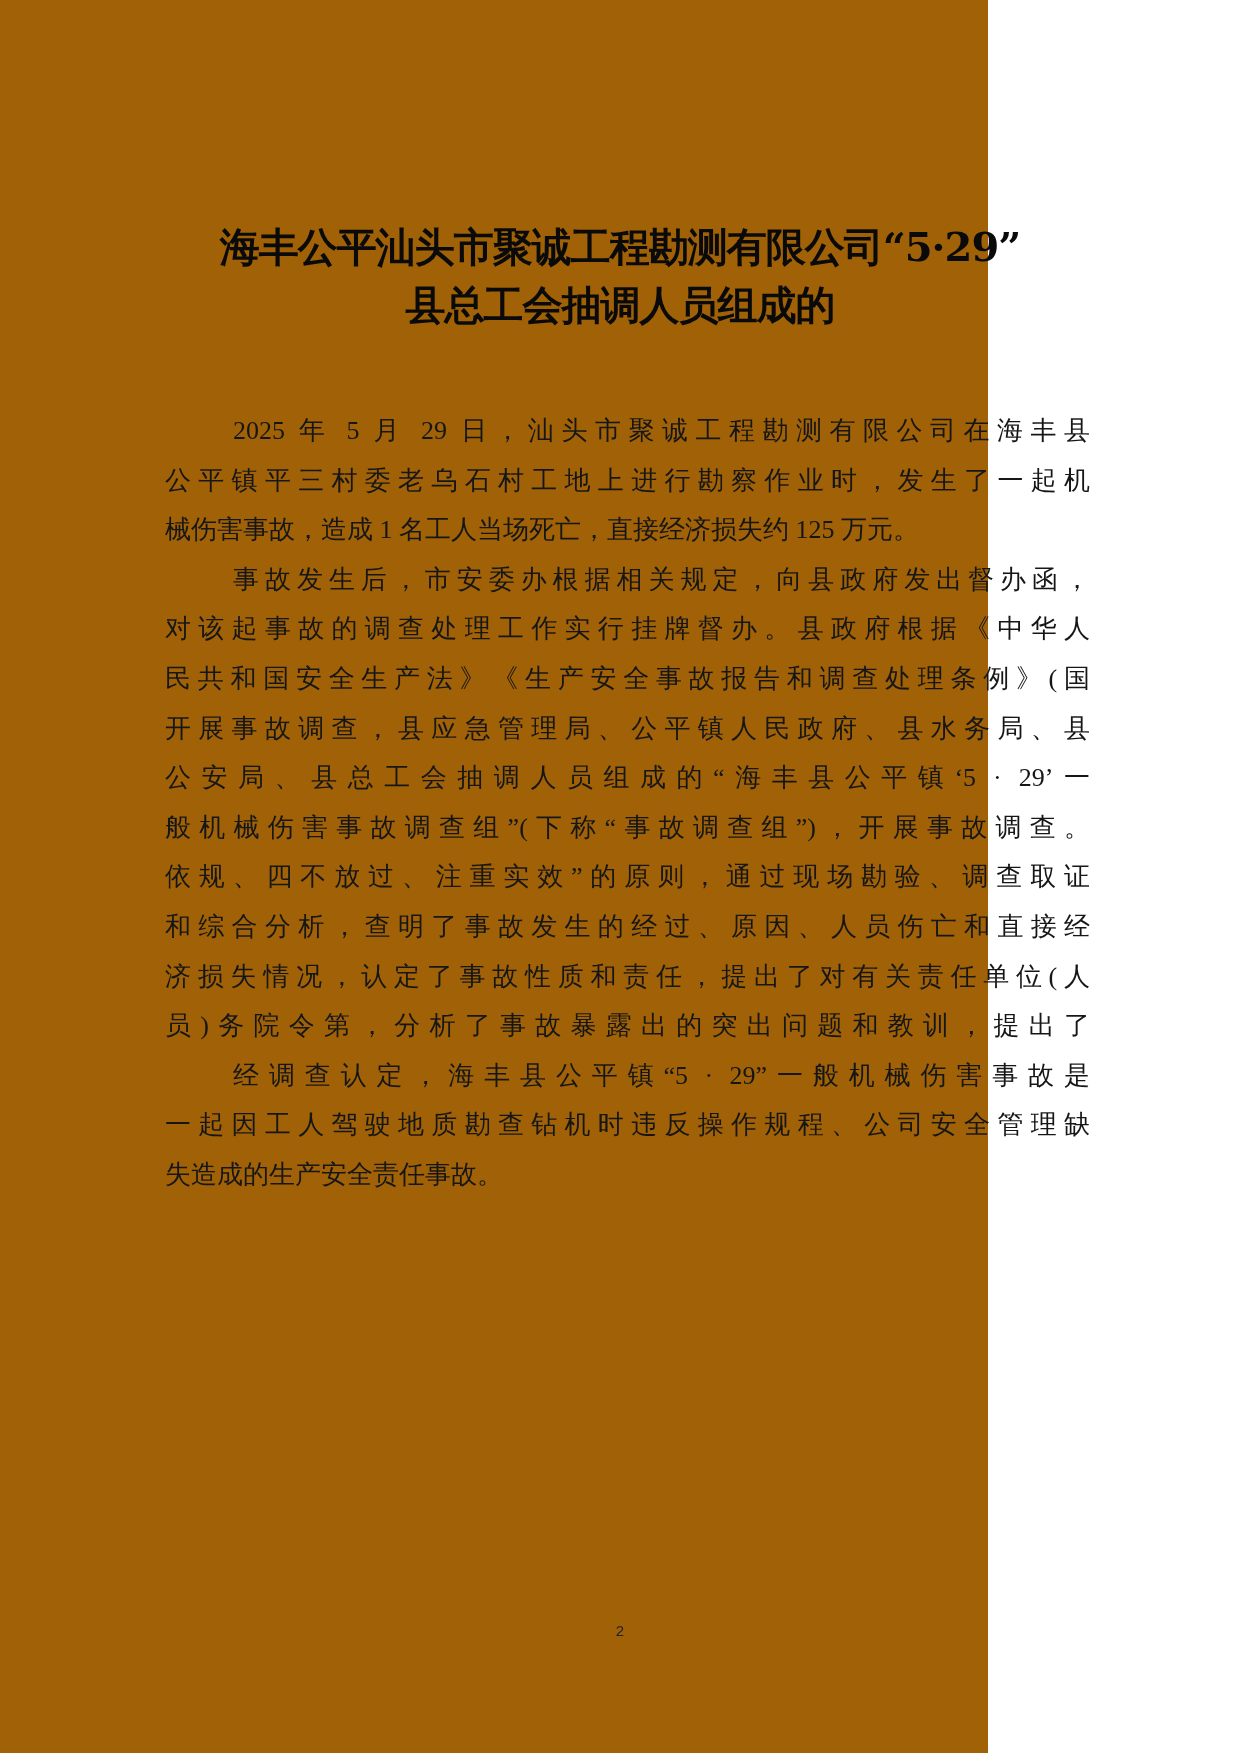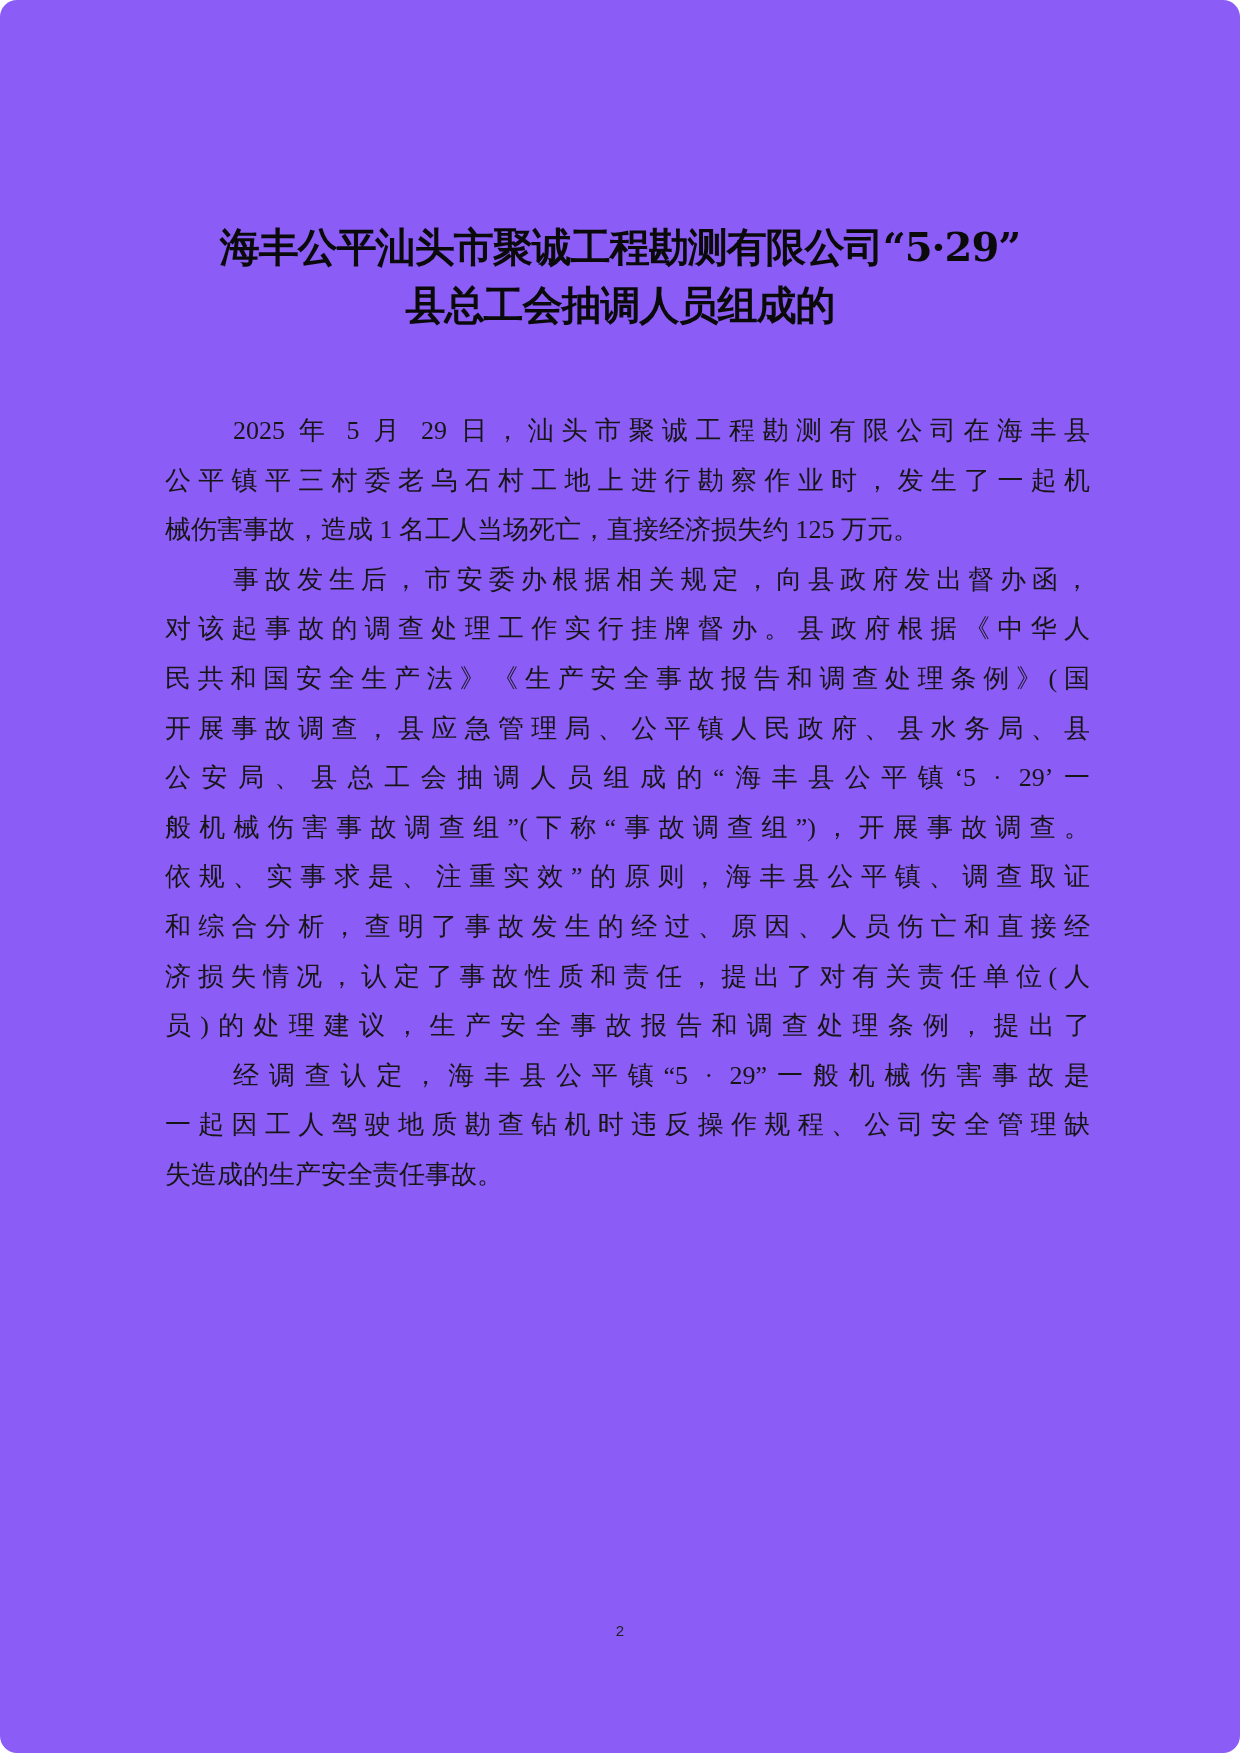--- a/index.html
+++ b/index.html
@@ -10,24 +10,23 @@
     body {
       width: 1240px;
       height: 1753px;
       position: relative;
       overflow: hidden;
       color: #111111;
     }
     .page {
       position: absolute;
       left: 0; top: 0;
-      width: 1240px;
+      width: 988px;
       height: 1753px;
-      background: #8b5cf6;
-      border-radius: 17px;
+      background: #a16207;
     }
     .title {
       position: absolute;
       left: 150px;
       width: 940px;
       top: 218px;
       text-align: center;
       font-family: "DejaVu Serif", "Liberation Serif", serif;
       font-weight: bold;
       font-size: 40px;
@@ -91,24 +90,24 @@
       <span class="line last">械伤害事故，造成 1 名工人当场死亡，直接经济损失约 125 万元。</span>
     </div>
 
     <div>
       <span class="line indent">事故发生后，市安委办根据相关规定，向县政府发出督办函，</span>
       <span class="line">对该起事故的调查处理工作实行挂牌督办。县政府根据《中华人</span>
       <span class="line">民共和国安全生产法》《生产安全事故报告和调查处理条例》(国</span>
       <span class="line">开展事故调查，县应急管理局、公平镇人民政府、县水务局、县</span>
       <span class="line">公安局、县总工会抽调人员组成的“海丰县公平镇‘5 · 29’一</span>
       <span class="line">般机械伤害事故调查组”(下称“事故调查组”)，开展事故调查。</span>
-      <span class="line">依规、实事求是、注重实效”的原则，海丰县公平镇、调查取证</span>
+      <span class="line">依规、四不放过、注重实效”的原则，通过现场勘验、调查取证</span>
       <span class="line">和综合分析，查明了事故发生的经过、原因、人员伤亡和直接经</span>
       <span class="line">济损失情况，认定了事故性质和责任，提出了对有关责任单位(人</span>
-      <span class="line">员)的处理建议，生产安全事故报告和调查处理条例，提出了</span>
+      <span class="line">员)务院令第，分析了事故暴露出的突出问题和教训，提出了</span>
     </div>
 
     <div>
       <span class="line indent">经调查认定，海丰县公平镇“5 · 29”一般机械伤害事故是</span>
       <span class="line">一起因工人驾驶地质勘查钻机时违反操作规程、公司安全管理缺</span>
       <span class="line last">失造成的生产安全责任事故。</span>
     </div>
 
   </div>
 

